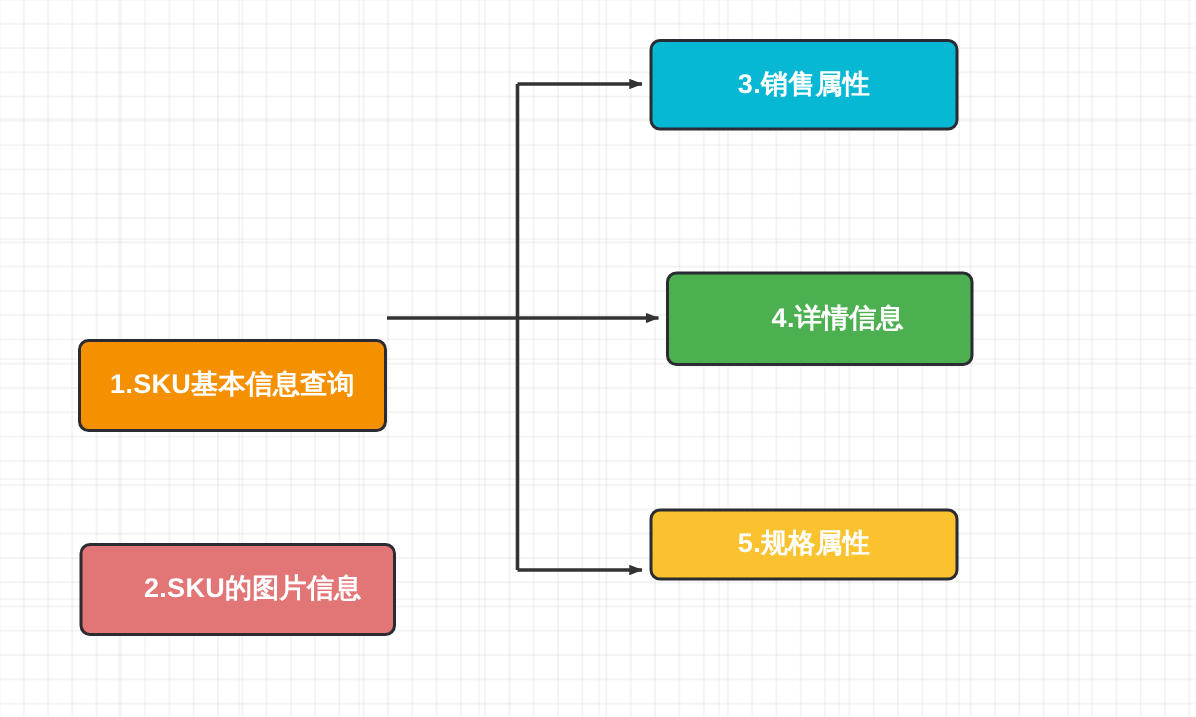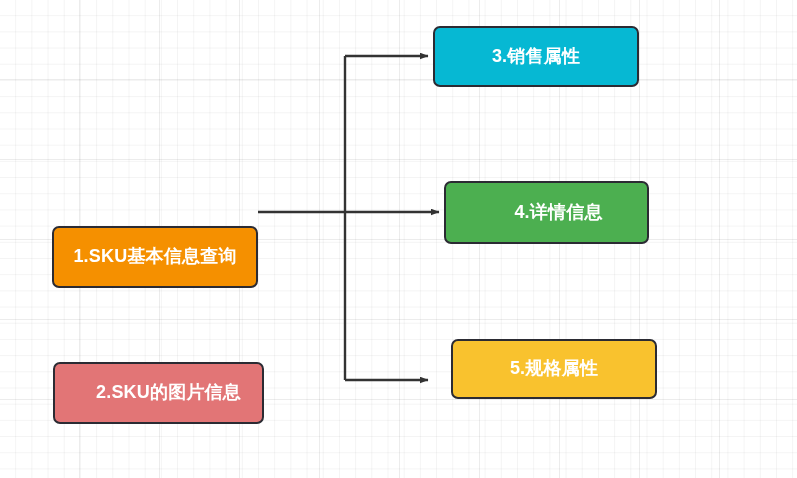--- a/index.html
+++ b/index.html
@@ -51,21 +51,21 @@
     user-select: none;
   }
   .node-label {
     display: block;
     padding: 0 6px;
   }
   #node-1 { left: 52px;  top: 182px; width: 206px; height: 62px; background: #F59000; margin-top: 44px; }
   #node-2 { left: 53px;  top: 362px; width: 211px; height: 62px; background: #E27576; padding-left: 20px; }
   #node-3 { left: 433px; top: 26px;  width: 206px; height: 61px; background: #06B8D3; }
   #node-4 { left: 444px; top: 181px; width: 205px; height: 63px; background: #4CAF50; padding-left: 24px; }
-  #node-5 { left: 451px; top: 339px; width: 206px; height: 60px; background: #F9C22E; }
+  #node-5 { left: 433px; top: 339px; width: 206px; height: 48px; background: #F9C22E; }
 </style>
 </head>
 <body>
 
 <div id="canvas">
 
   <svg class="edges" viewBox="0 0 797 478" width="797" height="478" xmlns="http://www.w3.org/2000/svg">
     <defs>
       <marker id="arrowhead" markerWidth="9" markerHeight="7" refX="8.5" refY="3.5" orient="auto" markerUnits="userSpaceOnUse">
         <polygon points="0 0, 9 3.5, 0 7" fill="#333333"></polygon>

